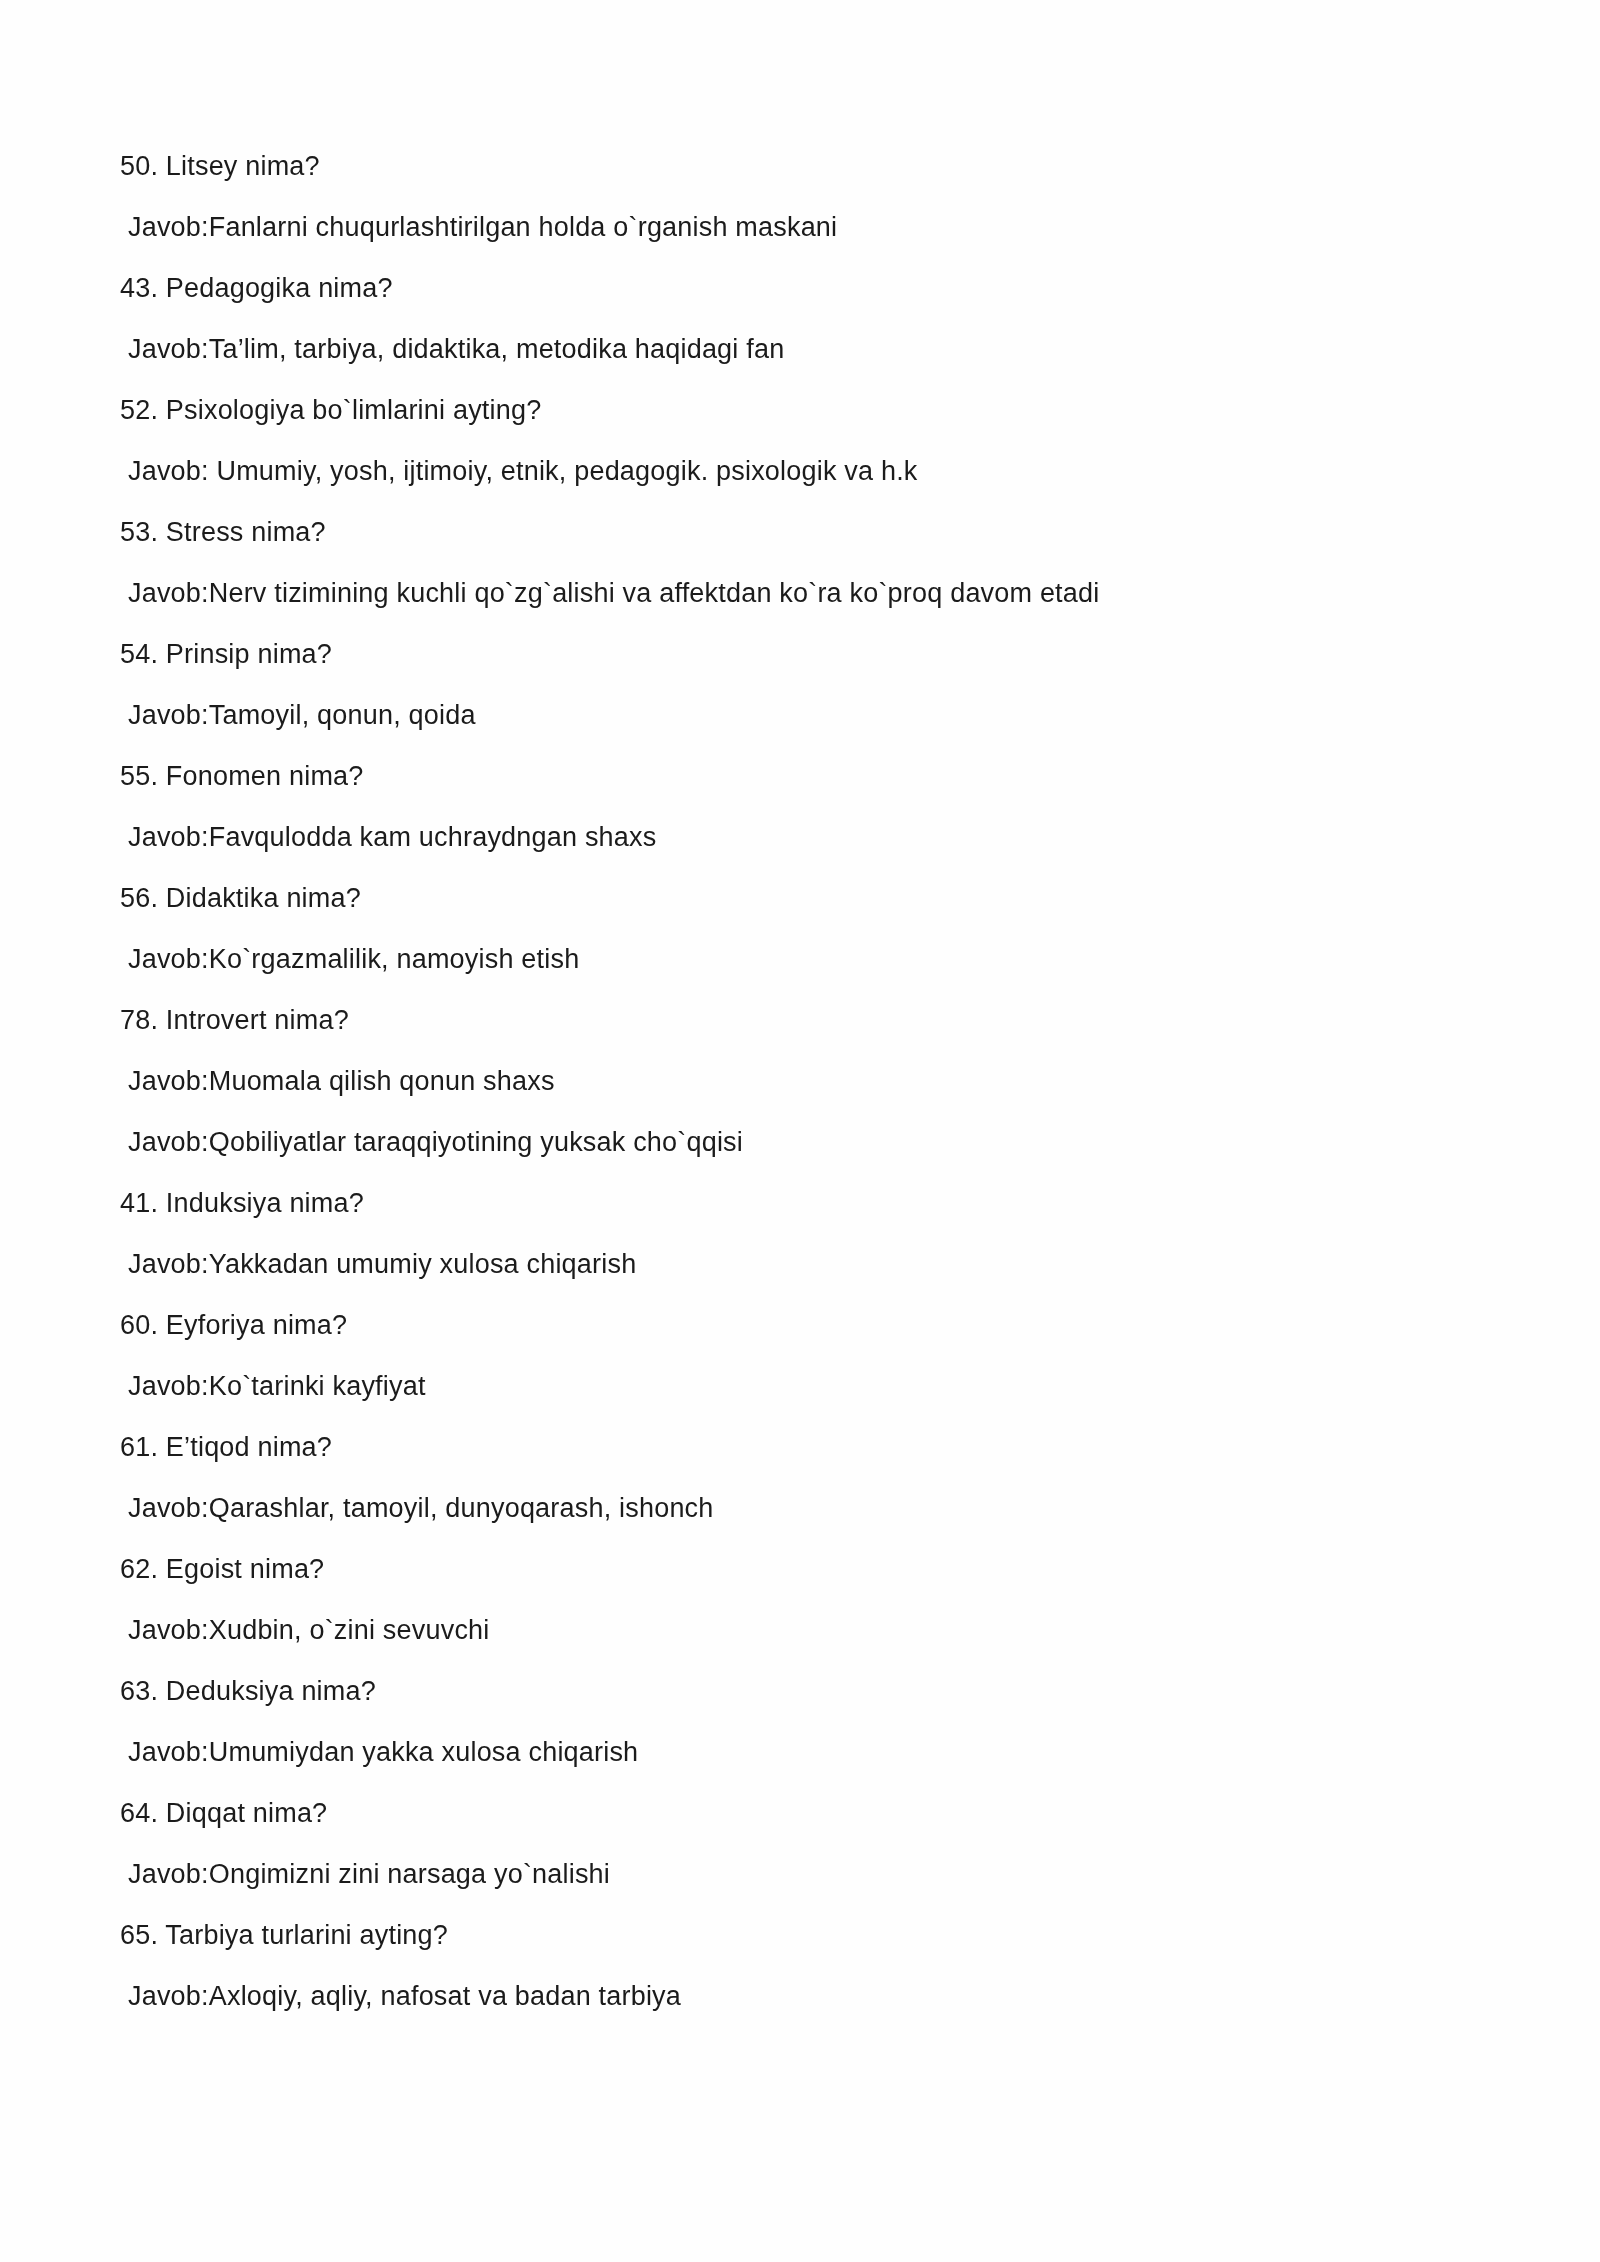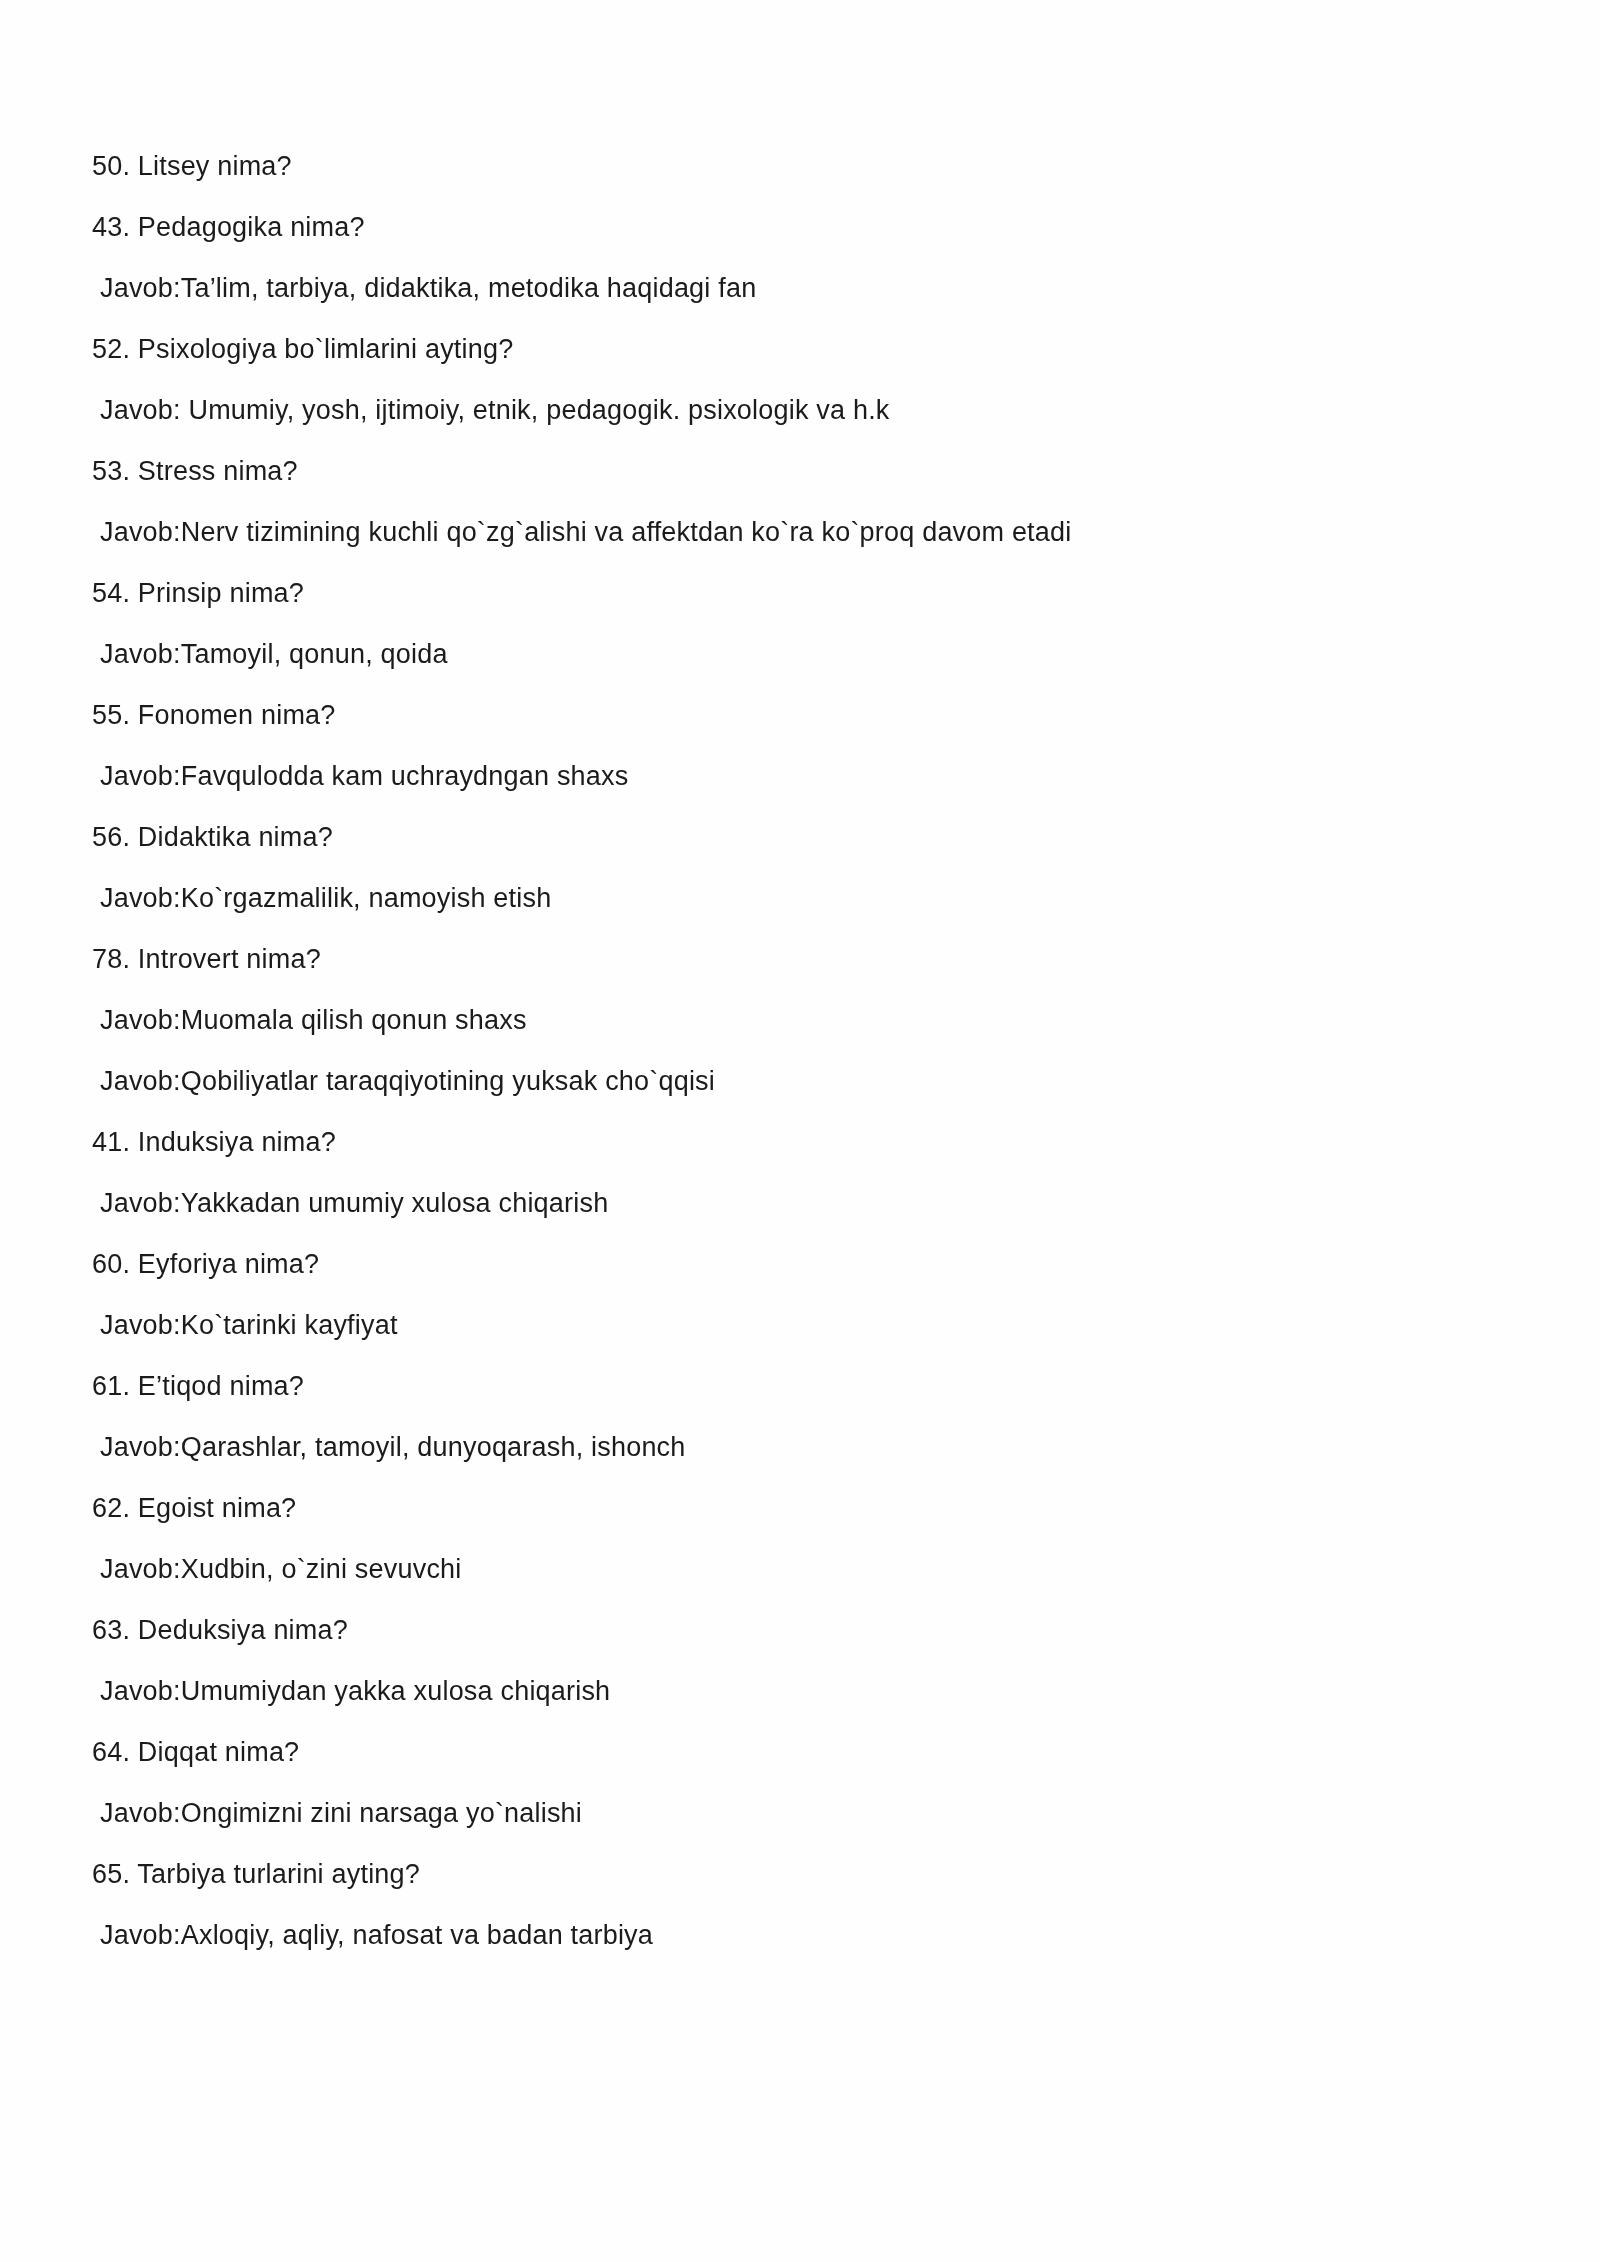--- a/index.html
+++ b/index.html
@@ -11,40 +11,41 @@
     position: relative;
     width: 1600px;
     height: 2262px;
     background: #fefefe;
     overflow: hidden;
     font-family: "Liberation Sans", "DejaVu Sans", sans-serif;
     color: #1b1b1b;
   }
   .qa-list {
     padding-top: 136px;
-    padding-left: 92px;
+    padding-left: 120px;
     padding-right: 60px;
   }
   .qa-list p {
     margin: 0;
     font-size: 27px;
     line-height: 61px;
     white-space: nowrap;
     letter-spacing: 0.2px;
   }
   .answer-line {
     margin-left: 8px !important;
   }
 </style>
 </head>
 <body>
 
 <div class="page">
   <div class="qa-list" id="qa-list">
       <p class="question-line">50. Litsey nima?</p>
+      <p class="answer-line">Javob:Fanlarni chuqurlashtirilgan holda o`rganish maskani</p>
       <p class="question-line">43. Pedagogika nima?</p>
       <p class="answer-line">Javob:Ta’lim, tarbiya, didaktika, metodika haqidagi fan</p>
       <p class="question-line">52. Psixologiya bo`limlarini ayting?</p>
       <p class="answer-line">Javob: Umumiy, yosh, ijtimoiy, etnik, pedagogik. psixologik va h.k</p>
       <p class="question-line">53. Stress nima?</p>
       <p class="answer-line">Javob:Nerv tizimining kuchli qo`zg`alishi va affektdan ko`ra ko`proq davom etadi</p>
       <p class="question-line">54. Prinsip nima?</p>
       <p class="answer-line">Javob:Tamoyil, qonun, qoida</p>
       <p class="question-line">55. Fonomen nima?</p>
       <p class="answer-line">Javob:Favqulodda kam uchraydngan shaxs</p>

